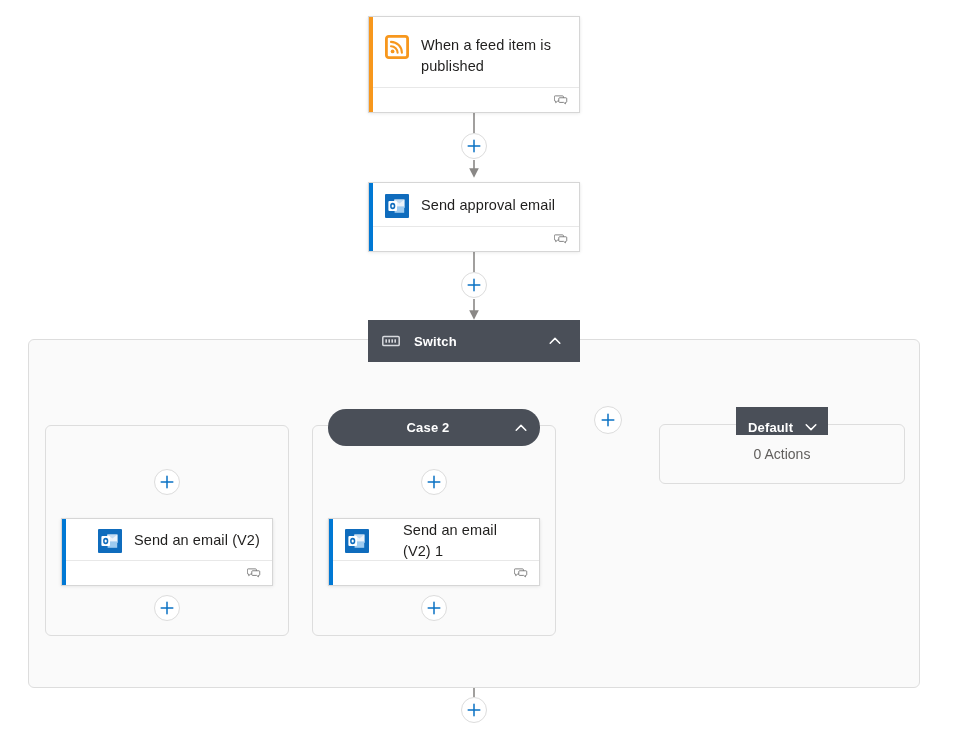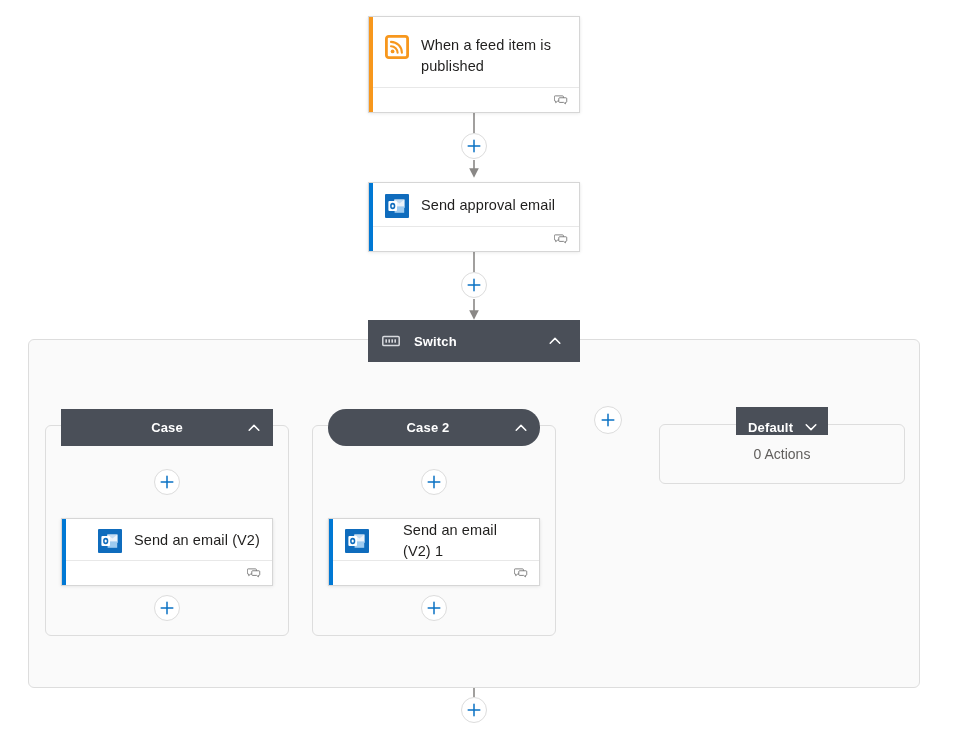--- a/index.html
+++ b/index.html
@@ -263,29 +263,20 @@
     <span class="scope-title" style="margin-left:14px;">Switch</span>
     <span class="chev-btn" style="margin-left:auto;">
       <svg class="chev" viewBox="0 0 16 16" xmlns="http://www.w3.org/2000/svg">
         <path d="M3.2 10.2 L8 5.4 L12.8 10.2" fill="none" stroke="#ffffff" stroke-width="1.5" stroke-linecap="round" stroke-linejoin="round"></path>
       </svg>
     </span>
   </div>
 
   <div class="case-box" style="left:45px; top:425px; width:244px; height:211px;"></div>
 
-  <div class="scope-head" style="left:61px; top:409px; width:212px; height:37px; padding:0 12px 0 12px;
-              justify-content:center;">
-    <span class="scope-title">Case</span>
-    <span class="chev-btn" style="position:absolute; right:8px;">
-      <svg class="chev" viewBox="0 0 16 16" xmlns="http://www.w3.org/2000/svg">
-        <path d="M3.2 10.2 L8 5.4 L12.8 10.2" fill="none" stroke="#ffffff" stroke-width="1.5" stroke-linecap="round" stroke-linejoin="round"></path>
-      </svg>
-    </span>
-  </div>
 
   <div class="plus" style="left:154px; top:469px;">
     <svg viewBox="0 0 16 16" xmlns="http://www.w3.org/2000/svg">
       <path d="M8 2.2 v11.6 M2.2 8 h11.6" stroke="#0a72c4" stroke-width="1.5" stroke-linecap="round"></path>
     </svg>
   </div>
 
   <div class="card" style="left:61px; top:518px; width:212px; height:68px;">
     <div class="accent" style="background:#0078d4;"></div>
     <div class="card-head" style="height:43px;margin-left:20px;">

